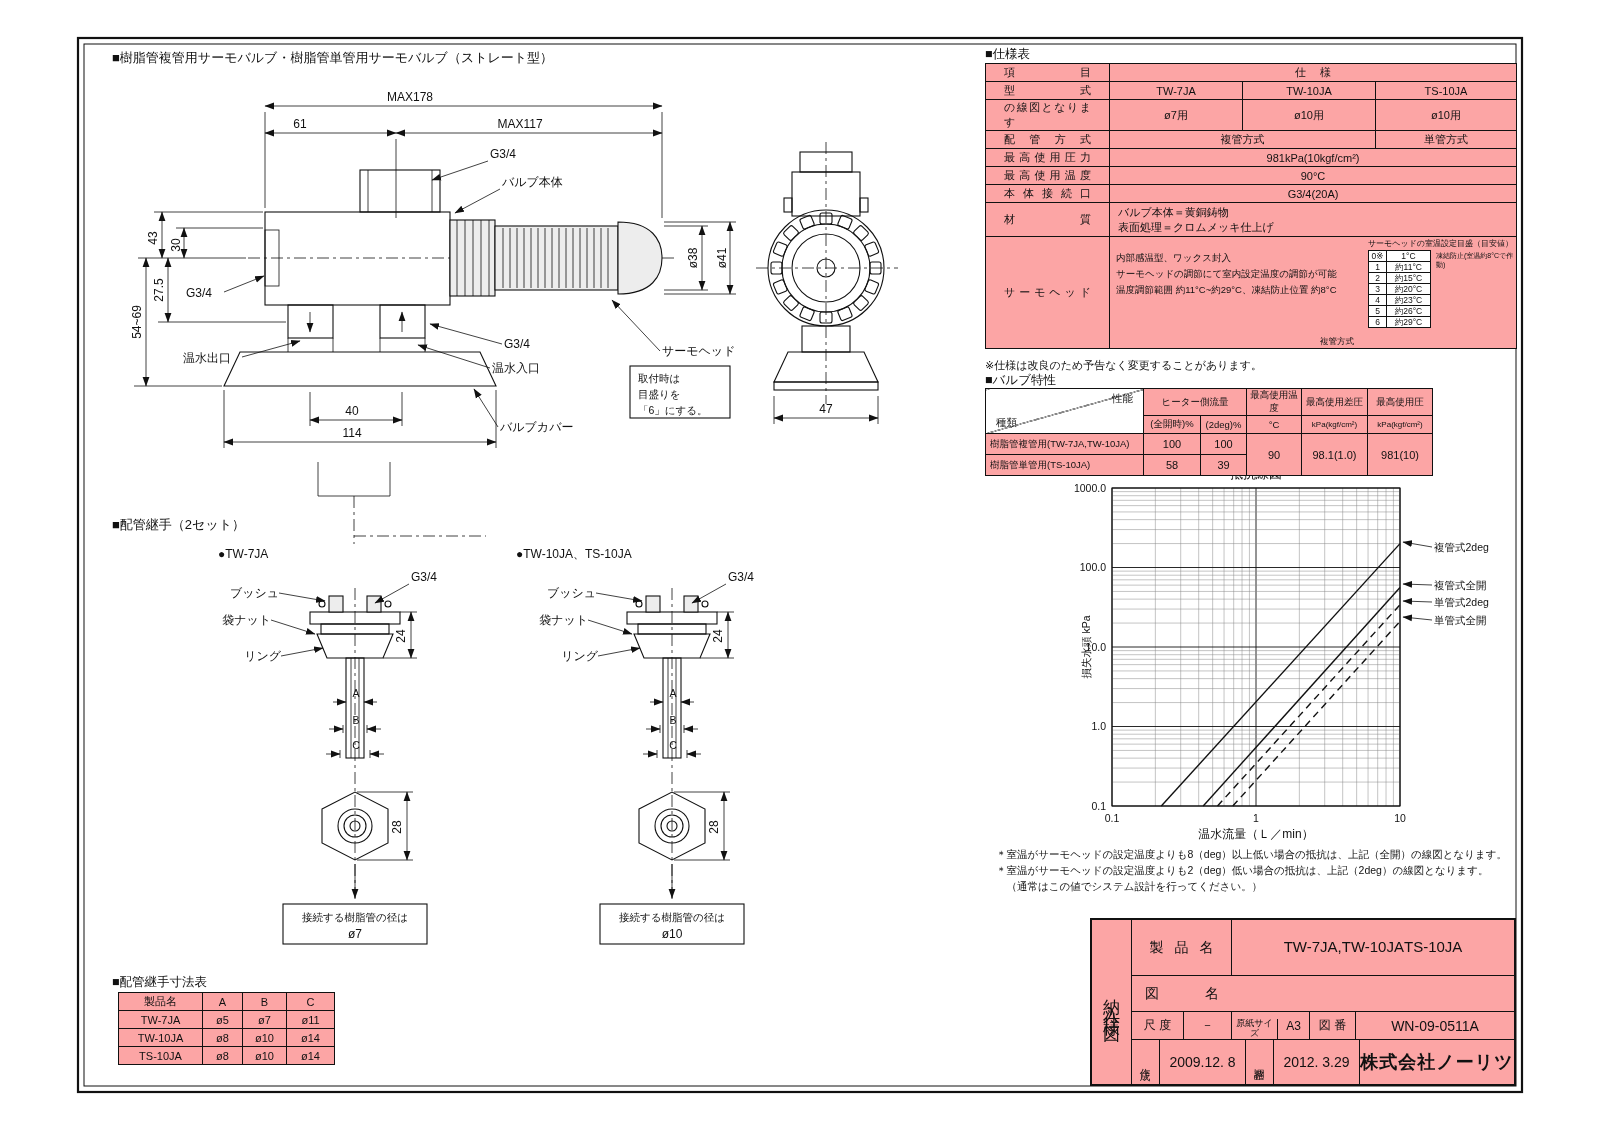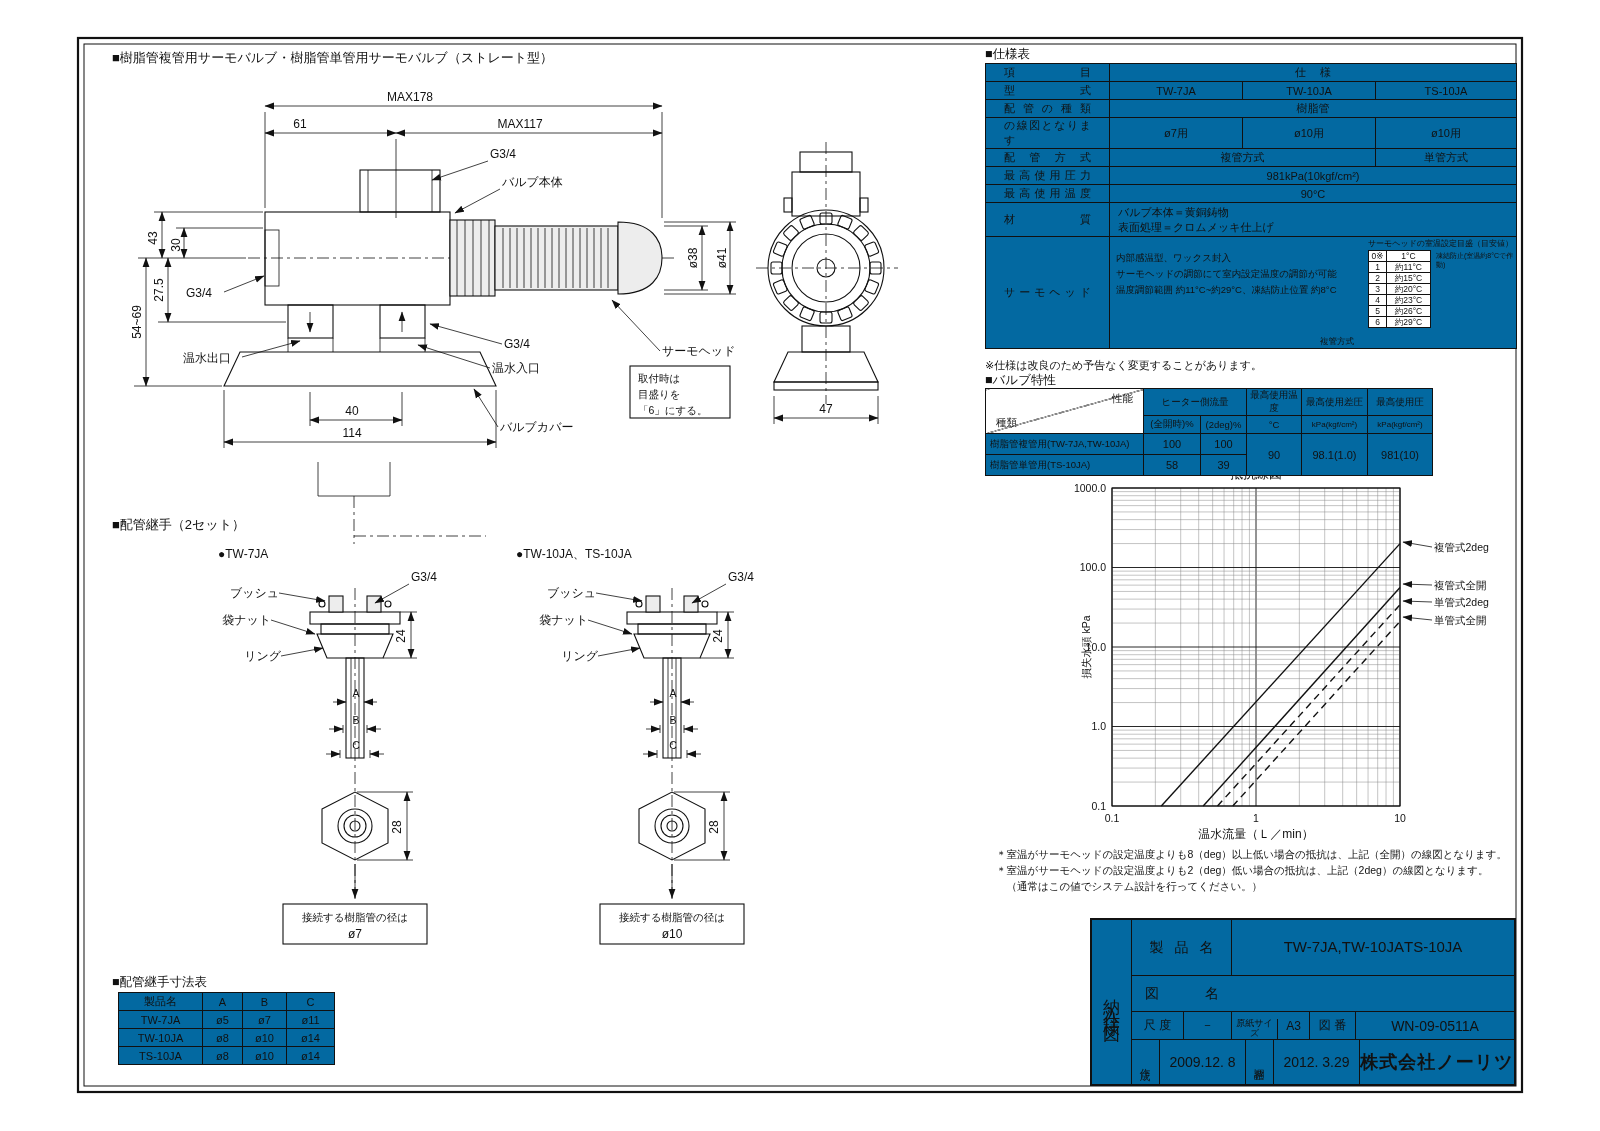--- a/index.html
+++ b/index.html
@@ -1,19 +1,19 @@
 <!DOCTYPE html>
 <html><head>
 <meta charset="utf-8">
 <style>
   *{box-sizing:border-box;margin:0;padding:0;}
   html,body{width:1600px;height:1131px;overflow:hidden;}
   body{position:relative;background:#fff;color:#111;font-family:"Liberation Sans","DejaVu Sans",sans-serif;}
   #art{position:absolute;left:0;top:0;}
-  .abs{position:absolute;background:#0369a1;}
+  .abs{position:absolute;background:#fca5a5;}
   svg text{fill:#111;}
   .ts{font-size:10.5px;}
   .tm{font-size:12px;}
   .tl{font-size:13px;}
   .shape{stroke:#111;stroke-width:1.1;fill:none;stroke-linejoin:miter;}
   .fillg{fill:#ededed;}
   .thin{stroke:#111;stroke-width:0.8;fill:none;}
   .cl{stroke:#111;stroke-width:0.8;fill:none;stroke-dasharray:12 4 3 4;}
   .frame-outer{stroke:#111;stroke-width:2.2;fill:none;}
   .frame-inner{stroke:#111;stroke-width:1;fill:none;}
@@ -448,41 +448,41 @@
     <th>項目</th>
     <th class="cc" colspan="3">仕様</th>
   </tr>
   <tr class="h18">
     <th>型式</th>
     <td>TW-7JA</td>
     <td>TW-10JA</td>
     <td>TS-10JA</td>
   </tr>
   <tr class="h18">
-    <th>配管の種類</th>
-    <td colspan="3">樹脂管</td>
-  </tr>
-  <tr class="h18">
     <th>の線図となります</th>
     <td>ø7用</td>
     <td>ø10用</td>
     <td>ø10用</td>
   </tr>
   <tr class="h18">
     <th>配管方式</th>
     <td colspan="2">複管方式</td>
     <td>単管方式</td>
   </tr>
   <tr class="h18">
     <th>最高使用圧力</th>
     <td colspan="3">981kPa(10kgf/cm²)</td>
   </tr>
   <tr class="h18">
     <th>最高使用温度</th>
     <td colspan="3">90°C</td>
+  </tr>
+  <tr class="h18">
+    <th>本体接続口</th>
+    <td colspan="3">G3/4(20A)</td>
   </tr>
   <tr class="h34">
     <th>材質</th>
     <td colspan="3" class="cell-left">
       <div>バルブ本体＝黄銅鋳物</div>
       <div>表面処理＝クロムメッキ仕上げ</div>
     </td>
   </tr>
   <tr class="h112">
     <th>サーモヘッド</th>

